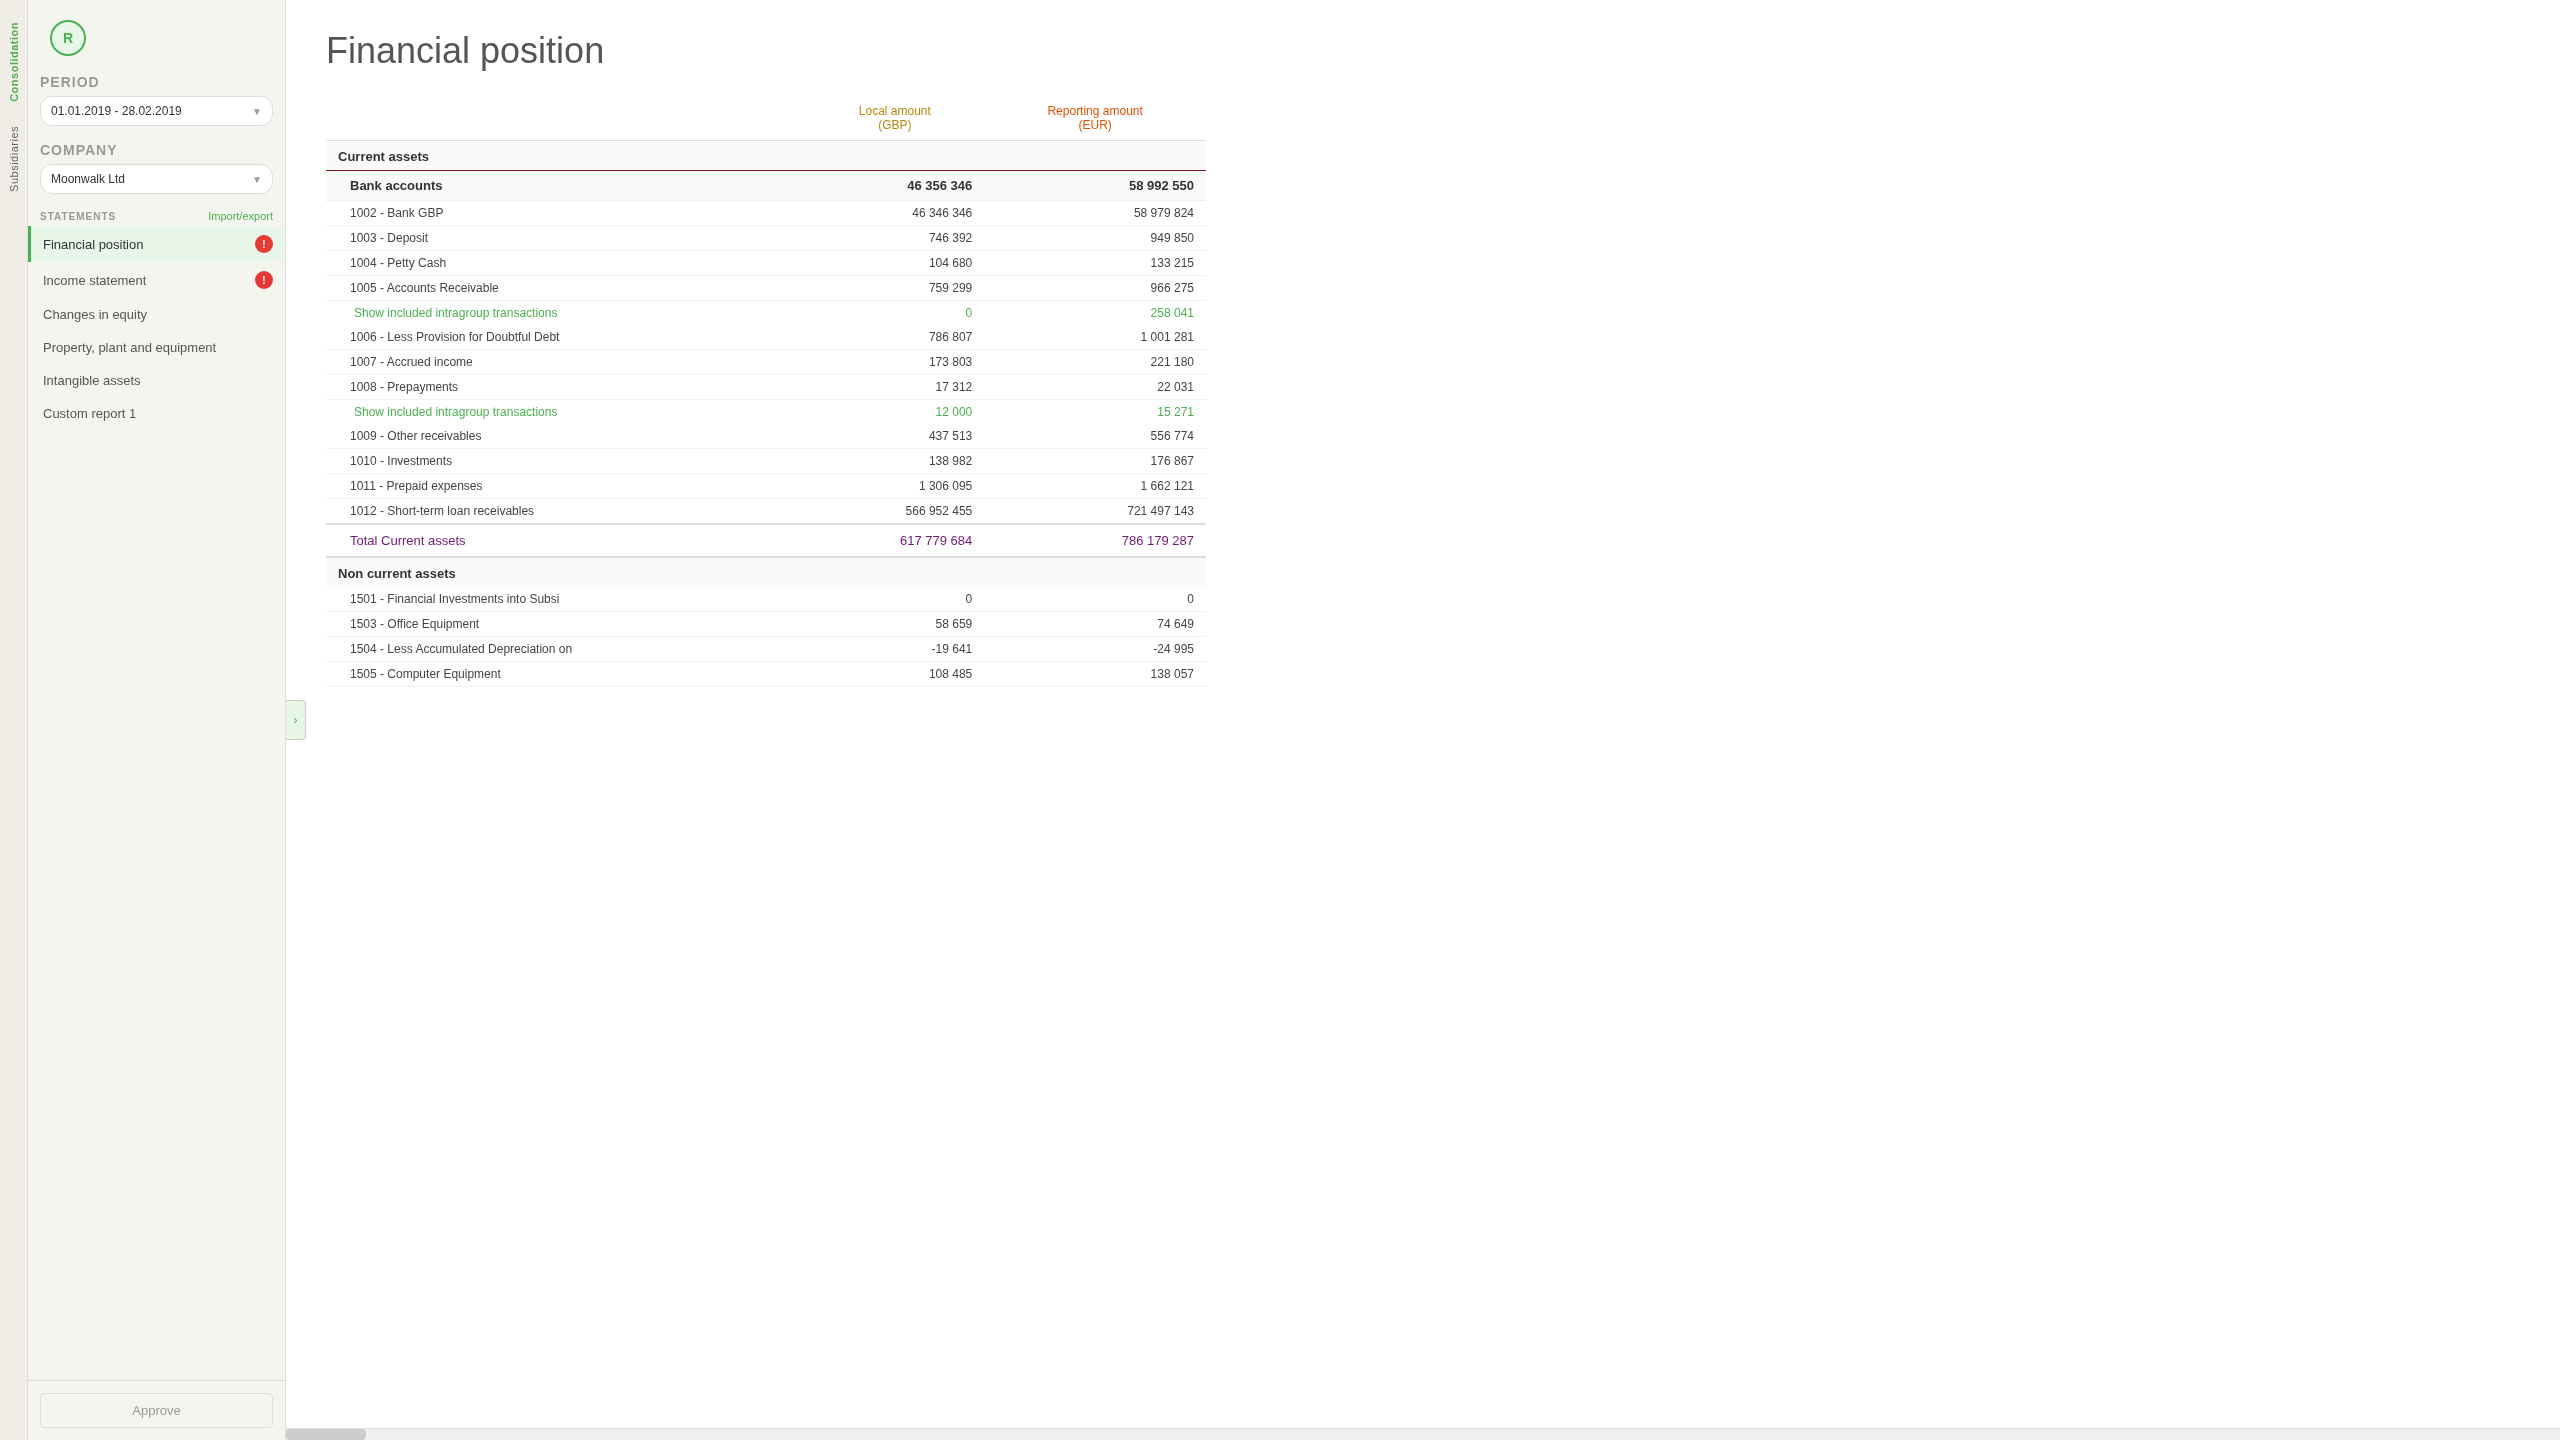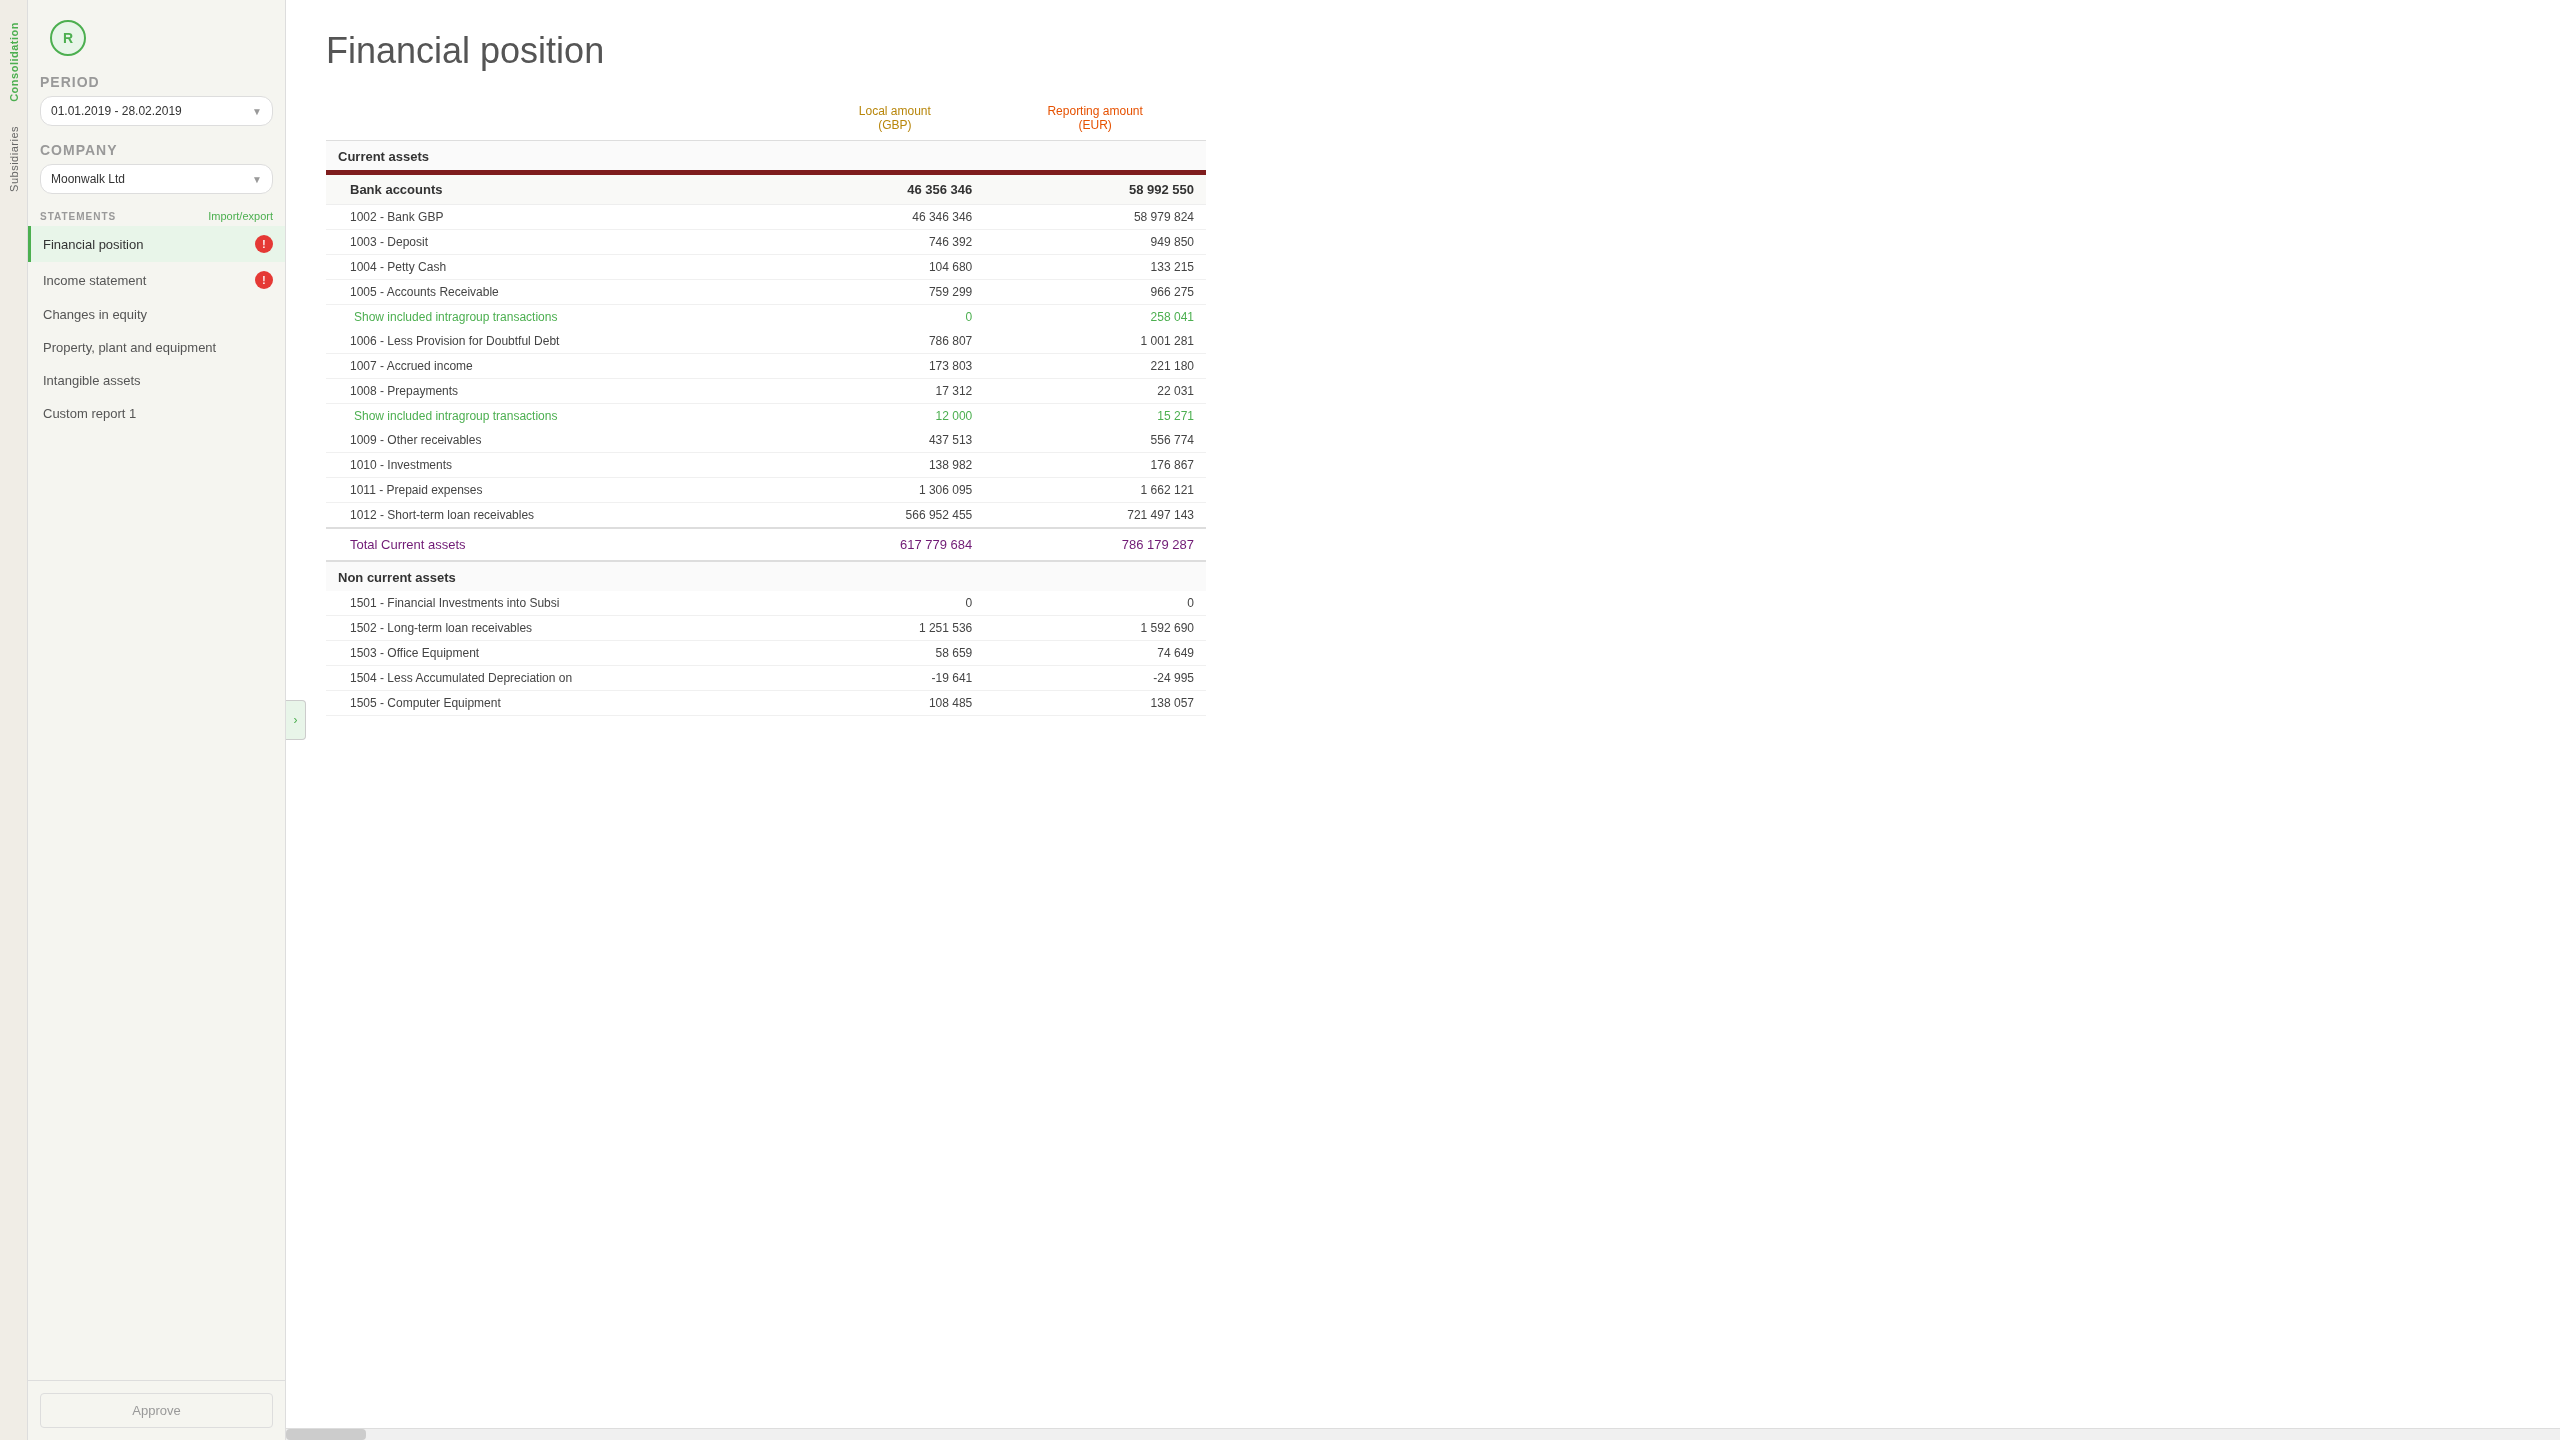--- a/index.html
+++ b/index.html
@@ -158,21 +158,21 @@
       font-weight: 600;
       color: #333;
       background: #fafafa;
     }
     .group-row td {
       padding: 7px 12px;
       font-size: 13px;
       font-weight: 700;
       color: #333;
       background: #f9f9f7;
-      border-top: 5px solid #7f1d1d;
+      border-top: 1px solid #7f1d1d;
       border-bottom: 1px solid #eee;
     }
     .data-row td {
       padding: 5px 12px;
       font-size: 12px;
       color: #444;
       border-bottom: 1px solid #f0f0f0;
     }
     .link-row td {
       padding: 5px 12px 5px 28px;
@@ -377,25 +377,20 @@
     </tr>
         <tr class="subsection-header">
           <td colspan="3">Non current assets</td>
         </tr>
         <tr class="data-row">
       <td class="label-col indent">1501 - Financial Investments into Subsi</td>
       <td class="num">0</td>
       <td class="num">0</td>
     </tr>
         <tr class="data-row">
-      <td class="label-col indent">1502 - Long-term loan receivables</td>
-      <td class="num">1 251 536</td>
-      <td class="num">1 592 690</td>
-    </tr>
-        <tr class="data-row">
       <td class="label-col indent">1503 - Office Equipment</td>
       <td class="num">58 659</td>
       <td class="num">74 649</td>
     </tr>
         <tr class="data-row">
       <td class="label-col indent">1504 - Less Accumulated Depreciation on</td>
       <td class="num">-19 641</td>
       <td class="num">-24 995</td>
     </tr>
         <tr class="data-row">

